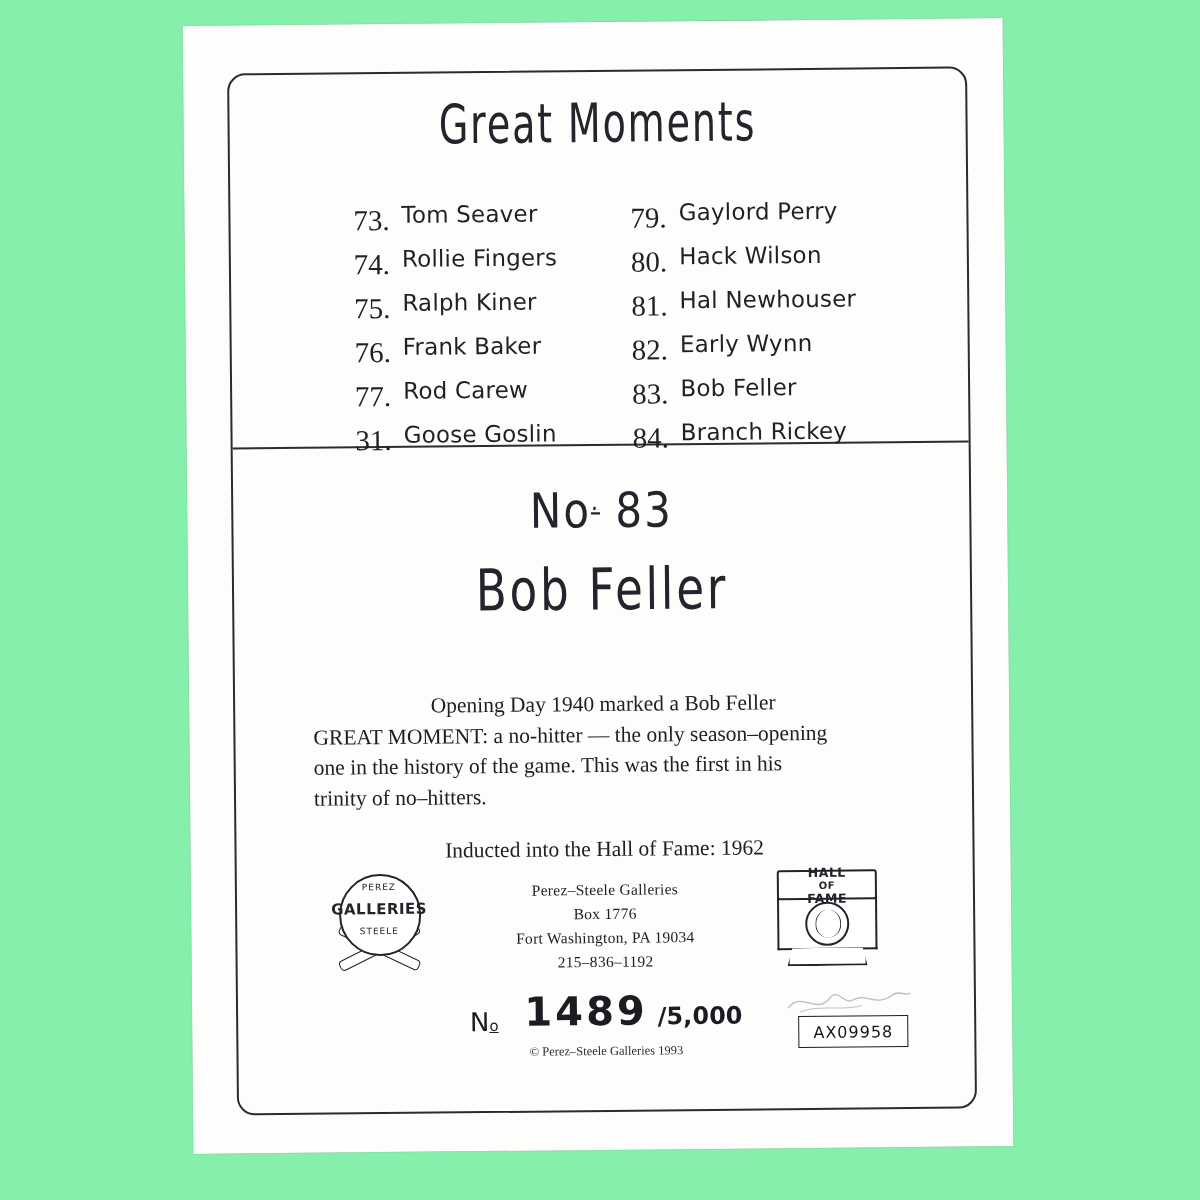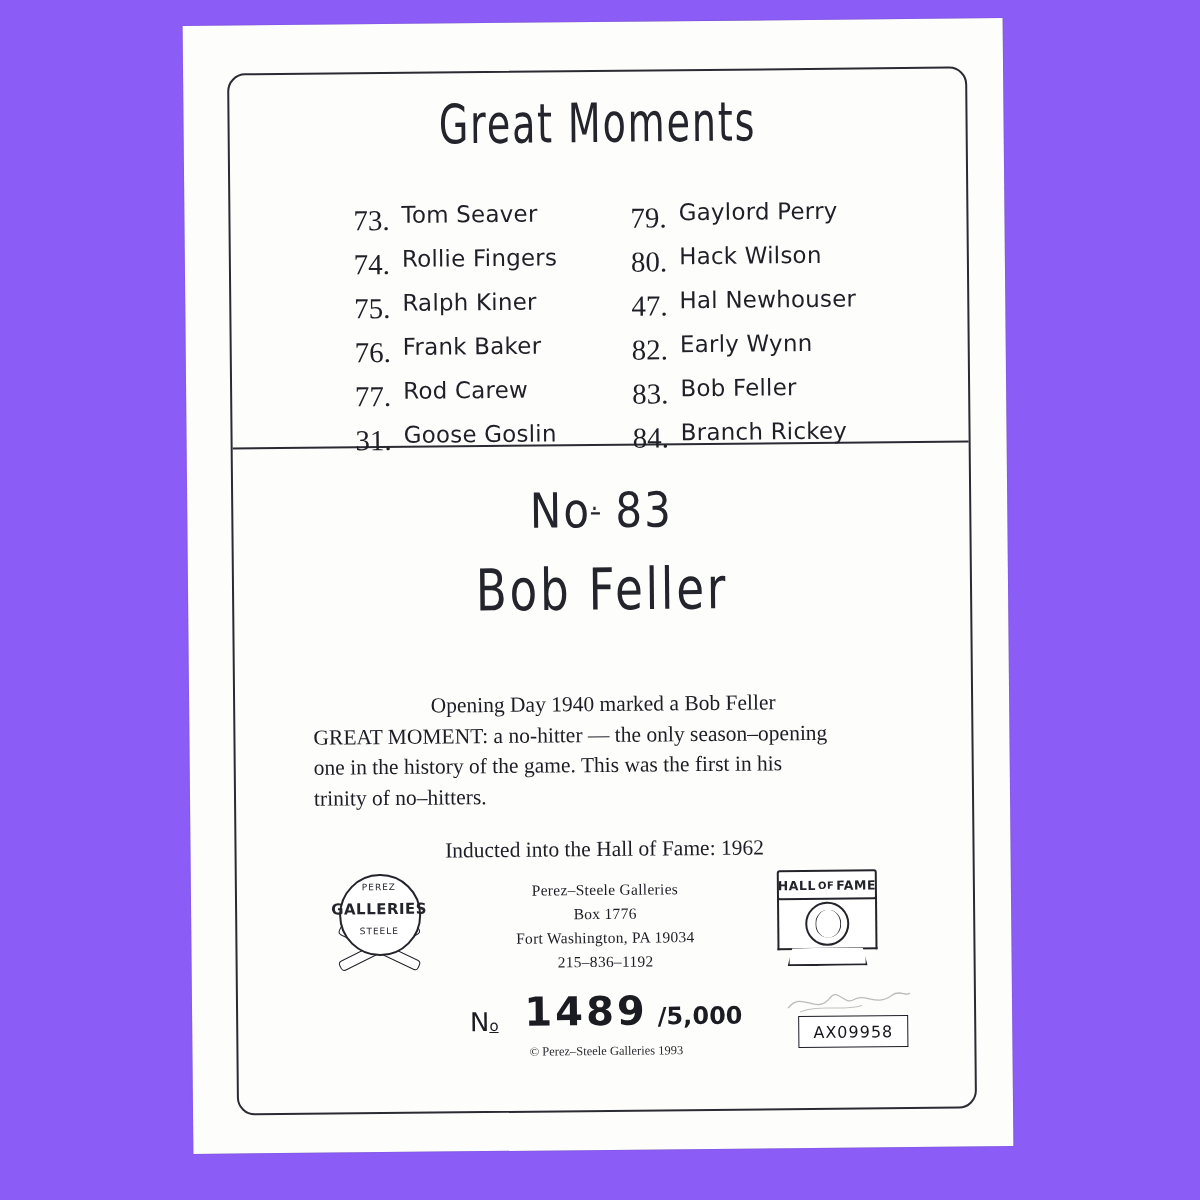--- a/index.html
+++ b/index.html
@@ -11,21 +11,21 @@
     width: 1200px;
     height: 1200px;
     font-family: "Liberation Serif", serif;
     overflow: hidden;
   }
 
   #page {
     position: relative;
     width: 1200px;
     height: 1200px;
-    background: #8b5cf6;
+    background: #86efac;
   }
 
   
   #card {
     position: absolute;
     left: 188px;
     top: 22px;
     width: 820px;
     height: 1128px;
     background: #fdfdfb;
@@ -287,20 +287,21 @@
     border-radius: 3px;
     background: #fff;
     display: flex;
     align-items: center;
     justify-content: center;
     font-family: "DejaVu Sans", sans-serif;
     font-size: 12.5px;
     font-weight: bold;
     letter-spacing: 0.5px;
     color: #23232b;
+    flex-direction: column;
   }
   #hof-logo .banner .small { font-size: 10px; margin: 0 2px; }
   #hof-logo .base {
     position: absolute;
     left: 6px; top: 30px;
     width: 96px; height: 52px;
     border: 2px solid #23232b;
     border-top: none;
     background: #fff;
   }
@@ -398,21 +399,21 @@
           <div class="roster-col">
             <div class="roster-row">
               <span class="roster-num">79.</span>
               <span class="roster-name">Gaylord Perry</span>
             </div>
             <div class="roster-row">
               <span class="roster-num">80.</span>
               <span class="roster-name">Hack Wilson</span>
             </div>
             <div class="roster-row">
-              <span class="roster-num">47.</span>
+              <span class="roster-num">81.</span>
               <span class="roster-name">Hal Newhouser</span>
             </div>
             <div class="roster-row">
               <span class="roster-num">82.</span>
               <span class="roster-name">Early Wynn</span>
             </div>
             <div class="roster-row">
               <span class="roster-num">83.</span>
               <span class="roster-name">Bob Feller</span>
             </div>

